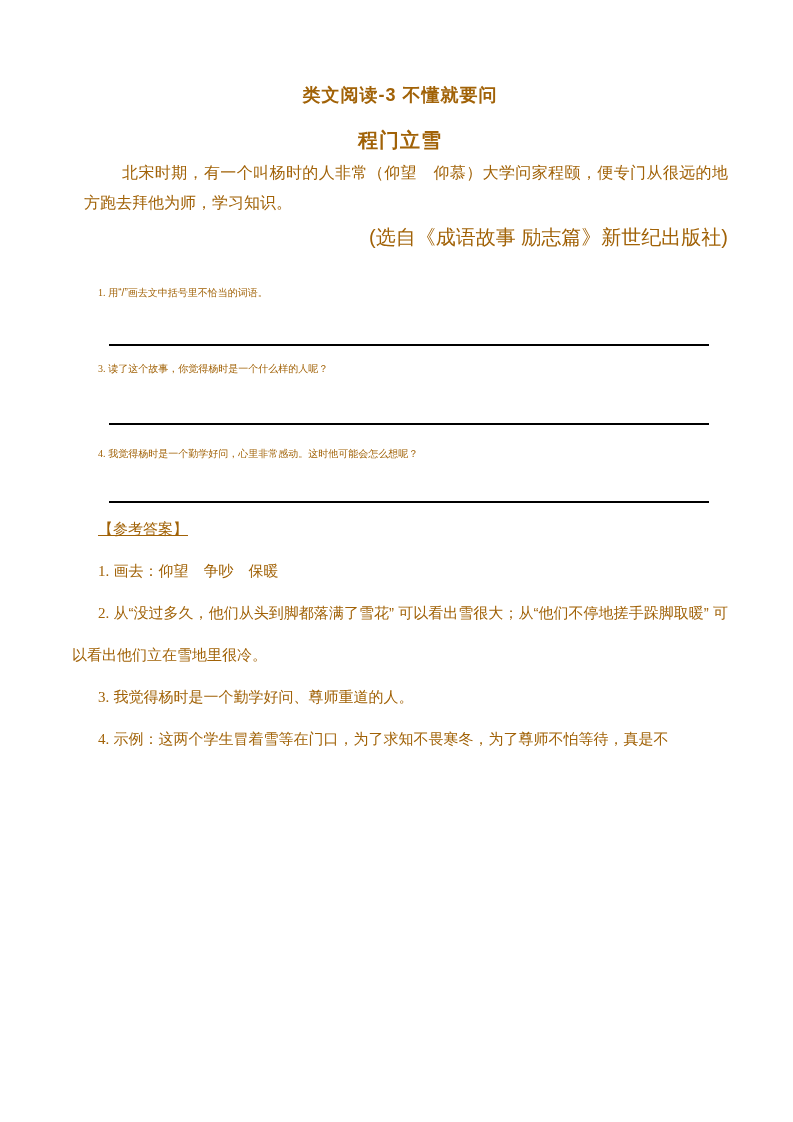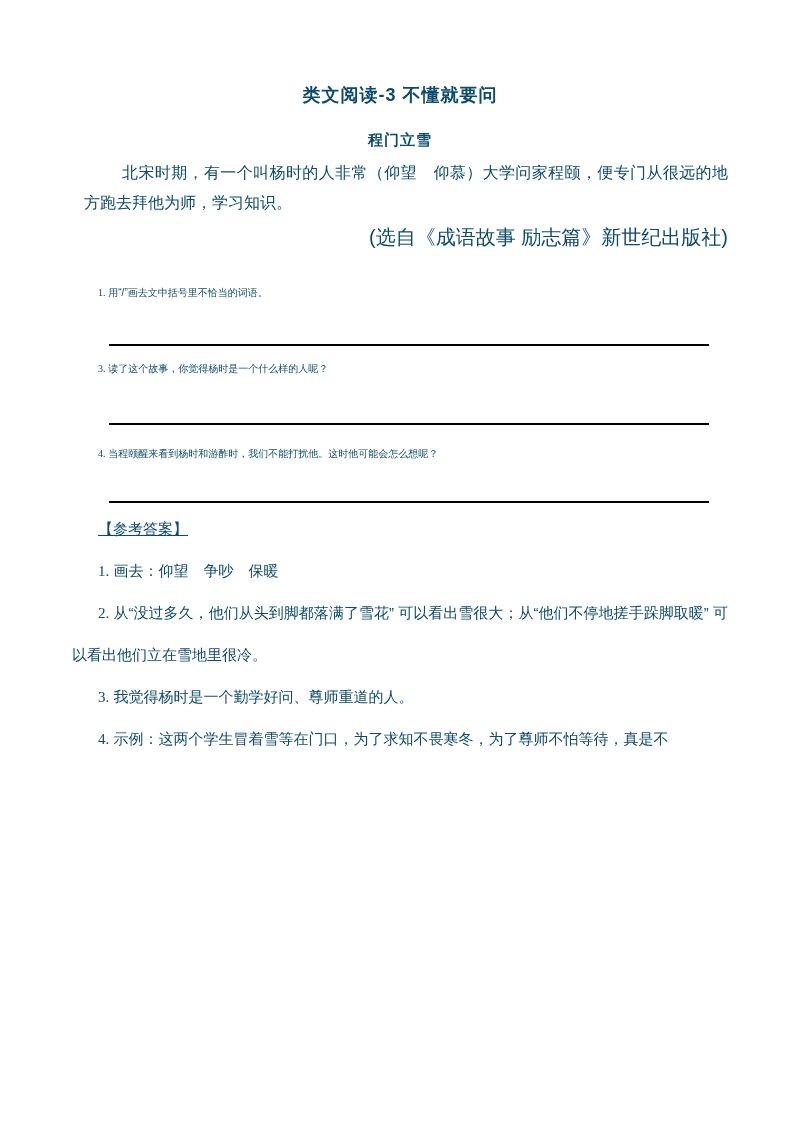--- a/index.html
+++ b/index.html
@@ -5,42 +5,42 @@
   html, body {
     margin: 0;
     padding: 0;
     background: #ffffff;
   }
   .page {
     position: relative;
     width: 793px;
     height: 818px;
     background: #ffffff;
-    color: #0c4a6e;
+    color: #a16207;
     font-family: "Liberation Sans", sans-serif;
     overflow: hidden;
     box-sizing: border-box;
   }
   .content {
     margin-left: 72px;
     width: 656px;
   }
   .doc-title {
     margin: 0;
     padding-top: 82px;
     font-size: 18px;
     line-height: 26px;
     font-weight: bold;
     text-align: center;
     font-family: "Liberation Sans", sans-serif;
     letter-spacing: 1px;
   }
   .doc-subtitle {
     margin: 19px 0 0 0;
-    font-size: 15px;
+    font-size: 20px;
     line-height: 26px;
     font-weight: bold;
     text-align: center;
     letter-spacing: 1px;
   }
   .story {
     margin-top: 5px;
   }
   .story p {
     margin: 5px 0 0 12px;
@@ -110,21 +110,21 @@
       <p>北宋时期，有一个叫杨时的人非常（仰望　仰慕）大学问家程颐，便专门从很远的地方跑去拜他为师，学习知识。</p>
     </div>
 
     <p class="attribution">(选自《成语故事 励志篇》新世纪出版社)</p>
 
     <div>
       <p class="q-item q1"><span class="num">1.</span> <span>用“/”画去文中括号里不恰当的词语。</span></p>
       <div class="answer-line u1"></div>
       <p class="q-item q3"><span class="num">3.</span> <span>读了这个故事，你觉得杨时是一个什么样的人呢？</span></p>
       <div class="answer-line u2"></div>
-      <p class="q-item q4"><span class="num">4.</span> <span>当程颐醒来看到杨时和游酢时，我们不能打扰他。这时他可能会怎么想呢？</span></p>
+      <p class="q-item q4"><span class="num">4.</span> <span>我觉得杨时是一个勤学好问，心里非常感动。这时他可能会怎么想呢？</span></p>
       <div class="answer-line u3"></div>
     </div>
 
     <div class="answers">
       <p class="answers-header">【参考答案】</p>
       <p class="a-item"><span class="num">1.</span> <span>画去：仰望　争吵　保暖</span></p>
       <p class="a-item"><span class="num">2.</span> <span>从“没过多久，他们从头到脚都落满了雪花” 可以看出雪很大；从“他们不停地搓手跺脚取暖” 可以看出他们立在雪地里很冷。</span></p>
       <p class="a-item"><span class="num">3.</span> <span>我觉得杨时是一个勤学好问、尊师重道的人。</span></p>
       <p class="a-item"><span class="num">4.</span> <span>示例：这两个学生冒着雪等在门口，为了求知不畏寒冬，为了尊师不怕等待，真是不</span></p>
     </div>

